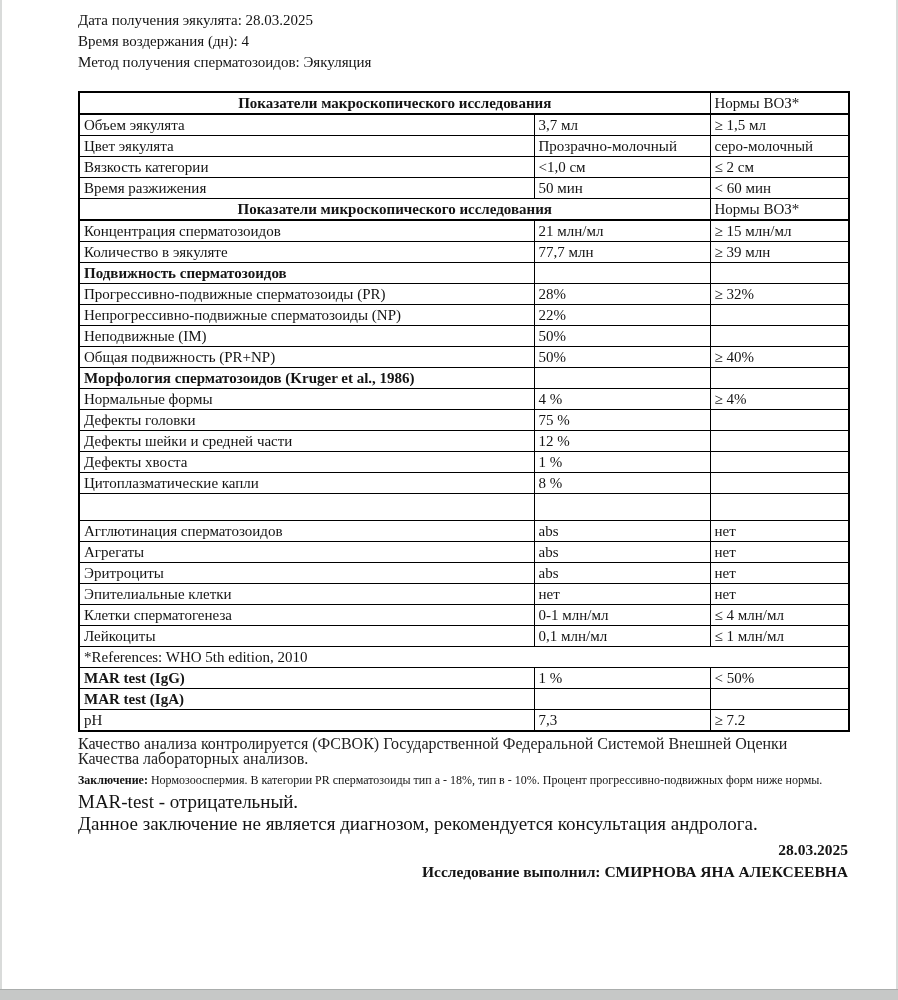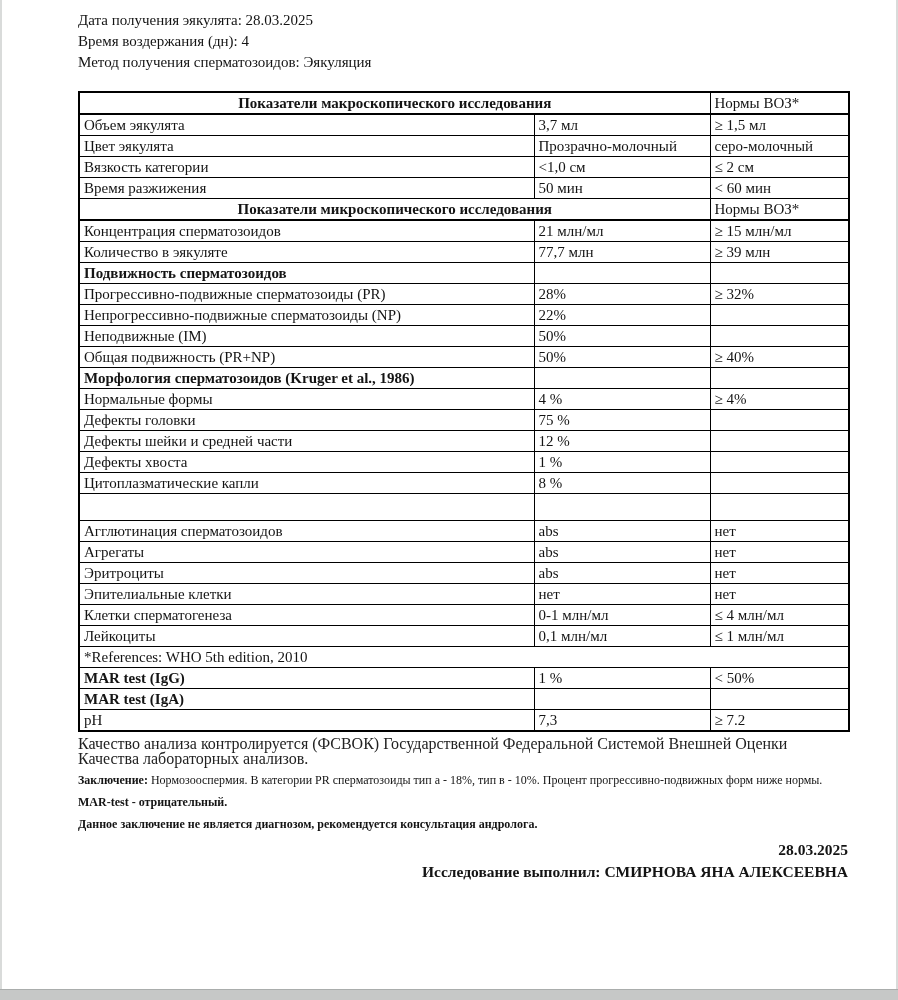--- a/index.html
+++ b/index.html
@@ -57,23 +57,22 @@
     color: #222;
   }
   .conclusion {
     margin-top: 3px;
     font-size: 12px;
     line-height: 22px;
     width: 770px;
   }
   .conclusion .lbl { font-weight: bold; }
   .plain-line {
-    font-size: 12px;
+    font-size: 19px;
     line-height: 22px;
-    font-weight: bold;
   }
   .right-line {
     font-size: 15.5px;
     line-height: 22px;
     text-align: right;
     width: 770px;
     font-weight: bold;
   }
   .right-line.date { margin-top: 4px; }
 </style>

